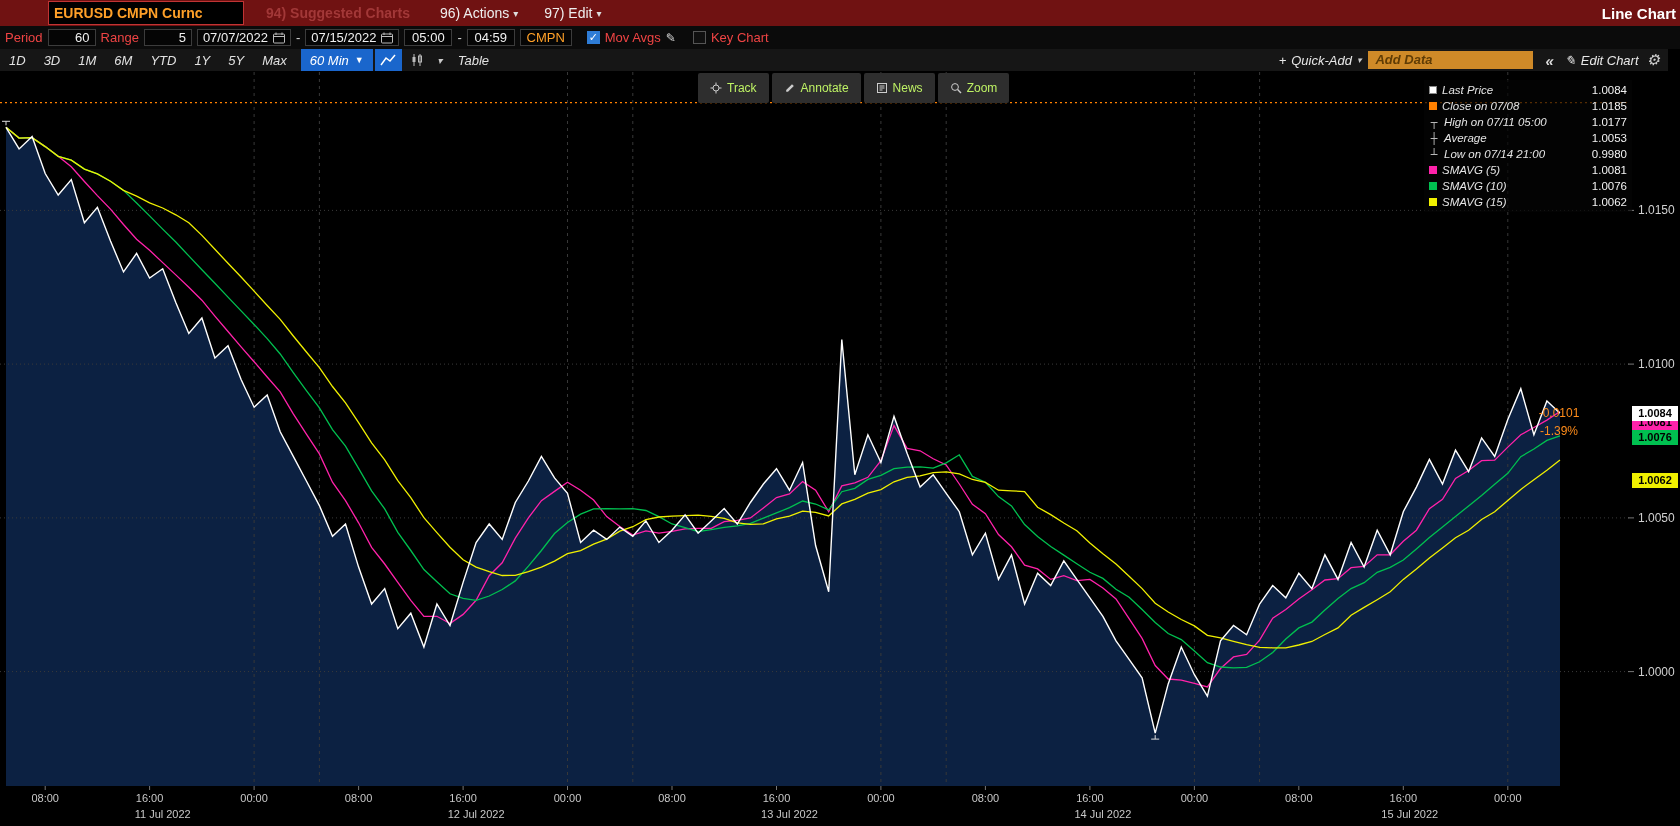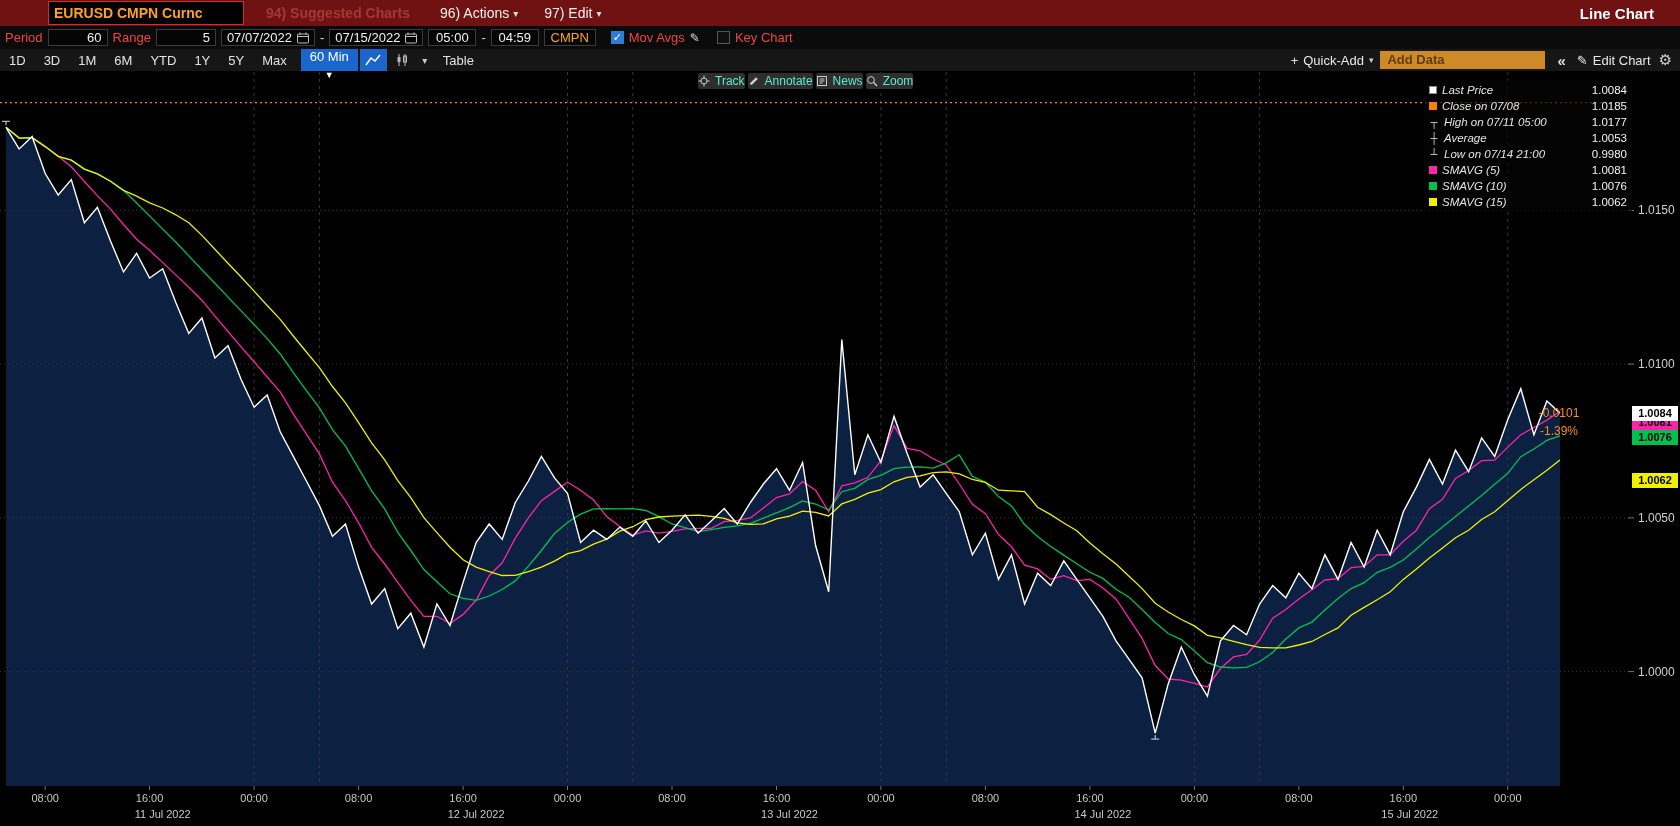--- a/index.html
+++ b/index.html
@@ -6,55 +6,55 @@
   body{width:1680px;height:826px;background:#000;font-family:"Liberation Sans",sans-serif;overflow:hidden;position:relative;}
 
   
   #topbar{position:absolute;top:0;left:0;right:0;height:26px;background:#701212;display:flex;align-items:center;z-index:5;padding-left:48px;}
   .titlebox{flex:0 0 auto;width:196px;height:24px;box-sizing:border-box;background:#000;border:1px solid #c03434;color:#ffa028;font-size:14px;font-weight:bold;line-height:22px;padding-left:5px;white-space:nowrap;overflow:hidden;}
   .mi{font-size:14px;white-space:nowrap;display:flex;align-items:center;gap:4px;}
   .mi .caret{font-size:10px;color:#ddd;}
   .mi-sug{color:#a23838;margin-left:22px;font-weight:bold;}
   .mi-act{color:#eeeeee;margin-left:30px;}
   .mi-edit{color:#eeeeee;margin-left:26px;}
-  #linechart-label{margin-left:auto;margin-right:26px;color:#fff;font-size:15px;font-weight:bold;}
+  #linechart-label{margin-left:auto;margin-right:4px;color:#fff;font-size:15px;font-weight:bold;}
 
   
   #bar2{position:absolute;top:26px;left:0;right:0;height:23px;background:#0b0b0b;display:flex;align-items:center;font-size:13px;gap:5px;padding-left:5px;z-index:5;}
   .amber{color:#ef4444;}
   .fld{background:#050505;border:1px solid #3c3c3c;color:#f0f0f0;height:17px;box-sizing:border-box;line-height:15px;padding:0 5px;display:inline-flex;align-items:center;gap:5px;}
-  .fld-num{width:60px;justify-content:flex-end;padding-left:28px;}
+  .fld-num{width:48px;justify-content:flex-end;padding-left:28px;}
   .fld-time{width:48px;justify-content:center;}
   .fld-src{color:#ffa028;justify-content:center;width:52px;}
   .sep{color:#ddd;}
   .chk{width:13px;height:13px;box-sizing:border-box;font-size:11px;line-height:13px;text-align:center;flex:0 0 auto;}
   .chk-on{background:#2e7cd6;color:#fff;margin-left:10px;}
   .chk-off{background:#101010;border:1px solid #555;margin-left:12px;}
   .pencil{color:#ddd;font-size:12px;}
 
   
-  #bar3{position:absolute;top:49px;left:0;right:0;height:22px;background:#161616;display:flex;align-items:center;font-size:13px;color:#e2e2e2;z-index:5;}
+  #bar3{position:absolute;top:49px;left:0;right:12px;height:22px;background:#161616;display:flex;align-items:center;font-size:13px;color:#e2e2e2;z-index:5;font-style:italic;}
   .tab{padding:0 9px;white-space:nowrap;}
-  .interval{background:#1a66cc;color:#fff;height:22px;padding:0 9px;margin-left:5px;display:flex;align-items:center;gap:6px;white-space:nowrap;flex-direction:column;}
+  .interval{background:#1a66cc;color:#fff;height:22px;padding:0 9px;margin-left:5px;display:flex;align-items:center;gap:6px;white-space:nowrap;}
   .interval .caret{font-size:9px;}
   .icobtn{width:27px;height:22px;display:flex;align-items:center;justify-content:center;margin-left:2px;}
   .icobtn-active{background:#1a66cc;}
   .caret-btn{width:18px;text-align:center;color:#ccc;font-size:10px;}
   .quickadd{margin-left:auto;display:flex;align-items:center;gap:5px;color:#e8e8e8;white-space:nowrap;}
   .quickadd .caret{font-size:9px;color:#ccc;}
   .addData{background:#cf8a28;color:#5f3c05;font-weight:bold;font-size:13px;height:18px;line-height:18px;width:158px;padding-left:7px;margin:0 7px;white-space:nowrap;overflow:hidden;}
   .collapse{color:#ddd;font-size:15px;font-weight:bold;padding:0 5px;}
   .editchart{display:flex;align-items:center;gap:5px;color:#e8e8e8;padding:0 6px;white-space:nowrap;}
   .gear{color:#cfcfcf;font-size:15px;padding:0 8px 0 2px;}
 
   
   #chart-svg{position:absolute;top:0;left:0;z-index:1;}
 
   #floatbar{position:absolute;top:73px;left:698px;display:flex;gap:3px;z-index:6;}
-  .fbtn{background:#2e2e2e;color:#5eead4;font-size:12px;height:16px;display:flex;align-items:center;gap:5px;padding:0 0;border-radius:2px;white-space:nowrap;}
+  .fbtn{background:#2e2e2e;color:#bef264;font-size:12px;height:30px;display:flex;align-items:center;gap:5px;padding:0 12px;border-radius:2px;white-space:nowrap;}
 
   #legend{position:absolute;left:1424px;top:80px;width:208px;background:rgba(5,5,5,0.68);z-index:6;font-size:11.5px;color:#e4e4e4;padding:2px 5px;box-sizing:border-box;}
   .lrow{display:flex;align-items:center;height:16px;gap:5px;}
   .sw{width:8px;height:8px;flex:0 0 auto;}
   .sw-white{border:1px solid #888;box-sizing:border-box;}
   .mk{width:10px;text-align:center;color:#b8b8b8;font-family:"DejaVu Sans Mono",monospace;font-size:11px;flex:0 0 auto;}
   .llab{white-space:nowrap;font-style:italic;}
   .lval{margin-left:auto;color:#f2f2f2;}
 
   #tags{position:absolute;top:0;left:0;z-index:6;}

